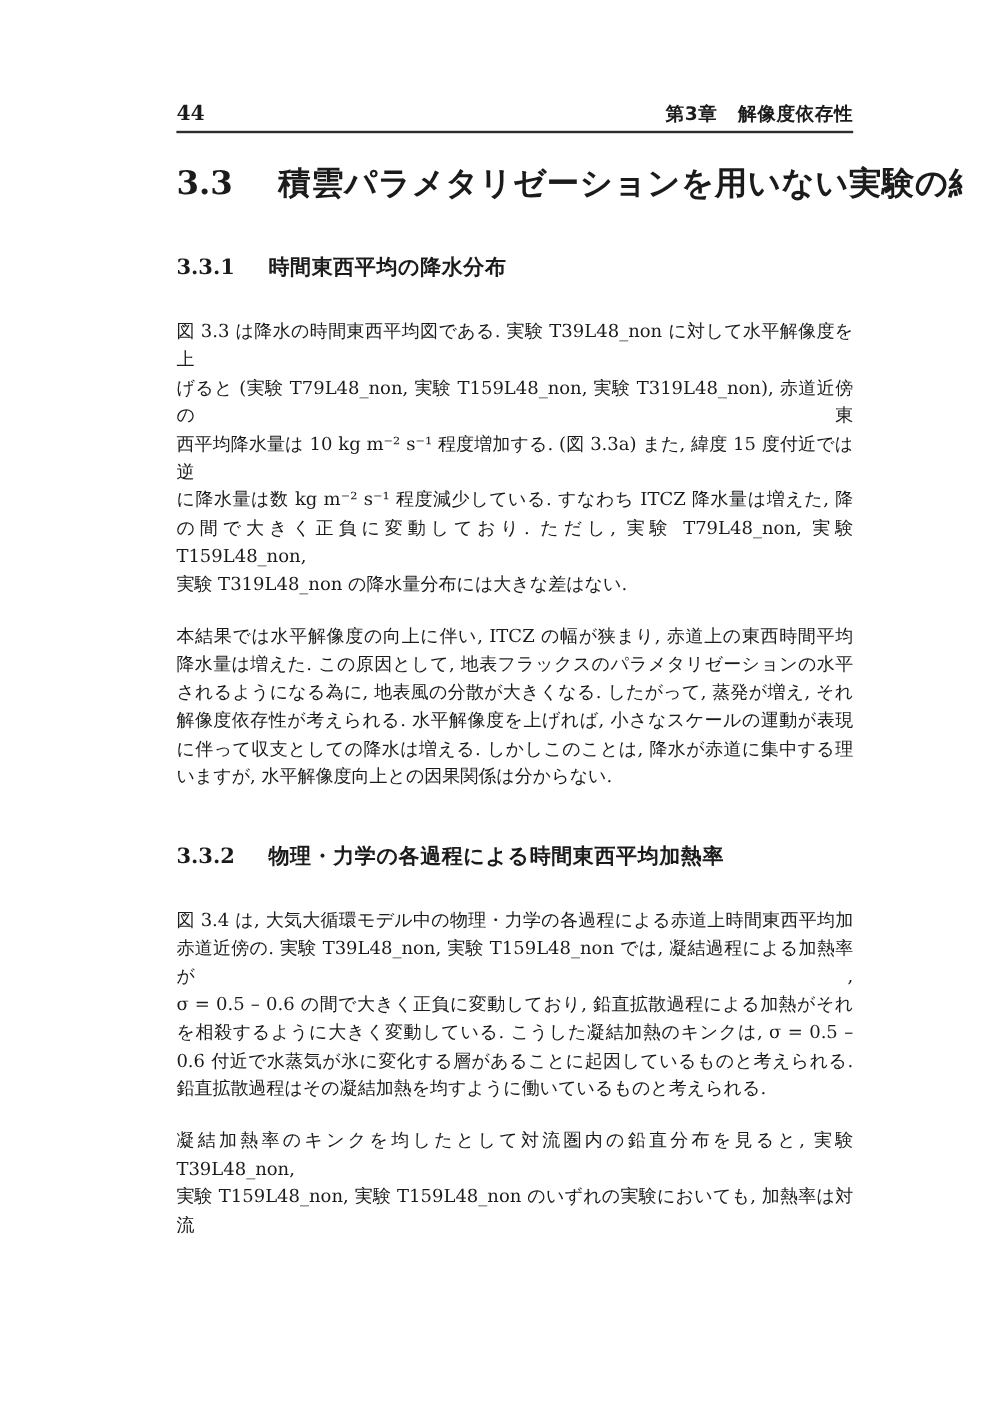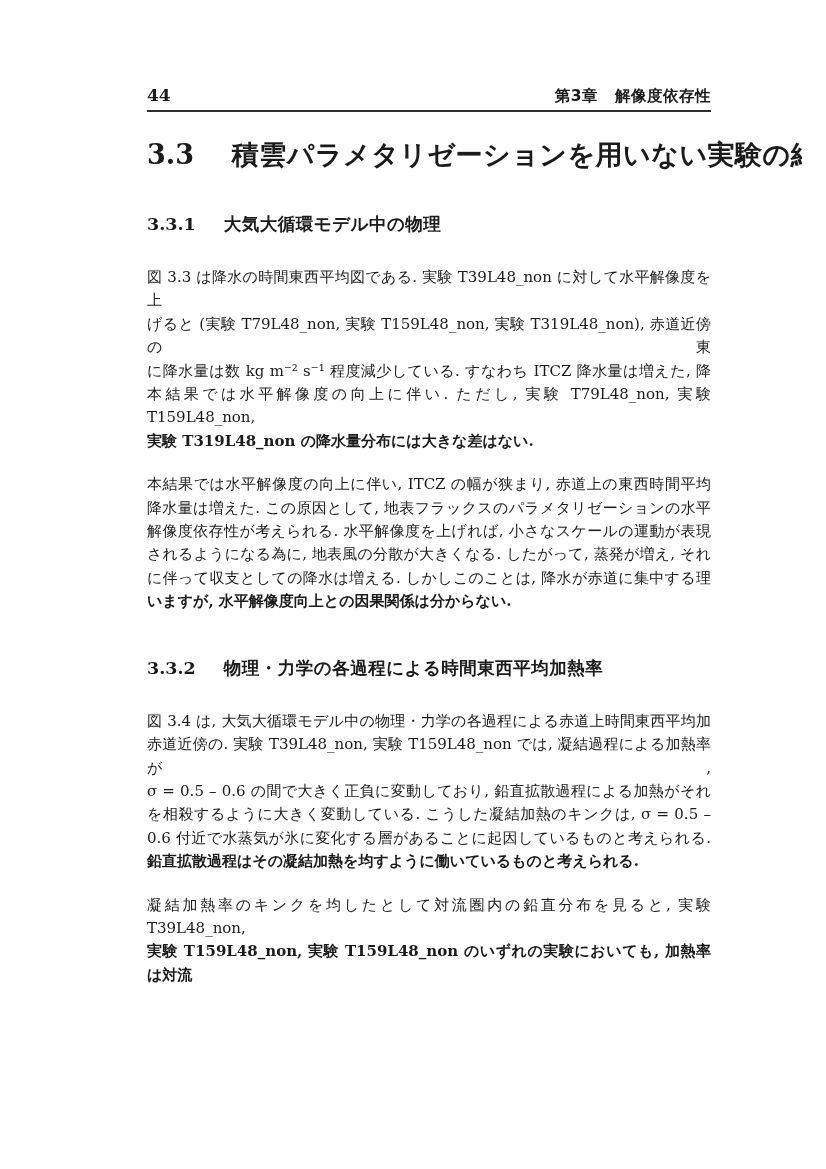--- a/index.html
+++ b/index.html
@@ -85,54 +85,54 @@
   }
   .subsection-heading + .paragraph { margin-top: 0; }
   .line {
     line-height: 23.4px;
     text-align: justify;
     text-align-last: justify;
     text-justify: inter-ideograph;
   }
   .paragraph .line:last-child {
     text-align-last: left;
-    font-weight: bold;
   }
 </style>
 </head>
 <body>
 
 <div class="page">
   <div class="text-column">
 
     <div class="running-header">
       <span class="page-number">44</span>
       <span class="chapter-running">
         <span class="chapter-label">第3章</span><span>解像度依存性</span>
       </span>
     </div>
 
     <div class="section-heading">
       <span class="sec-number">3.3</span><span class="sec-title">積雲パラメタリゼーションを用いない実験の結果</span>
     </div>
 
     <div id="document-content">
-        <div class="subsection-heading"><span class="sub-number">3.3.1</span><span class="sub-title">大気大循環モデル中の物理</span></div>
+        <div class="subsection-heading"><span class="sub-number">3.3.1</span><span class="sub-title">時間東西平均の降水分布</span></div>
         <div class="paragraph">
           <div class="line">図 3.3 は降水の時間東西平均図である. 実験 T39L48_non に対して水平解像度を上</div>
           <div class="line">げると (実験 T79L48_non, 実験 T159L48_non, 実験 T319L48_non), 赤道近傍の東</div>
+          <div class="line">西平均降水量は 10 kg m⁻² s⁻¹ 程度増加する. (図 3.3a) また, 緯度 15 度付近では逆</div>
           <div class="line">に降水量は数 kg m⁻² s⁻¹ 程度減少している. すなわち ITCZ 降水量は増えた, 降</div>
-          <div class="line">本結果では水平解像度の向上に伴い. ただし, 実験 T79L48_non, 実験 T159L48_non,</div>
+          <div class="line">の間で大きく正負に変動しており. ただし, 実験 T79L48_non, 実験 T159L48_non,</div>
           <div class="line">実験 T319L48_non の降水量分布には大きな差はない.</div>
         </div>
         <div class="paragraph">
           <div class="line">本結果では水平解像度の向上に伴い, ITCZ の幅が狭まり, 赤道上の東西時間平均</div>
           <div class="line">降水量は増えた. この原因として, 地表フラックスのパラメタリゼーションの水平</div>
+          <div class="line">されるようになる為に, 地表風の分散が大きくなる. したがって, 蒸発が増え, それ</div>
           <div class="line">解像度依存性が考えられる. 水平解像度を上げれば, 小さなスケールの運動が表現</div>
-          <div class="line">されるようになる為に, 地表風の分散が大きくなる. したがって, 蒸発が増え, それ</div>
           <div class="line">に伴って収支としての降水は増える. しかしこのことは, 降水が赤道に集中する理</div>
           <div class="line">いますが, 水平解像度向上との因果関係は分からない.</div>
         </div>
         <div class="subsection-heading"><span class="sub-number">3.3.2</span><span class="sub-title">物理・力学の各過程による時間東西平均加熱率</span></div>
         <div class="paragraph">
           <div class="line">図 3.4 は, 大気大循環モデル中の物理・力学の各過程による赤道上時間東西平均加</div>
           <div class="line">赤道近傍の. 実験 T39L48_non, 実験 T159L48_non では, 凝結過程による加熱率が,</div>
           <div class="line">σ = 0.5 – 0.6 の間で大きく正負に変動しており, 鉛直拡散過程による加熱がそれ</div>
           <div class="line">を相殺するように大きく変動している. こうした凝結加熱のキンクは, σ = 0.5 –</div>
           <div class="line">0.6 付近で水蒸気が氷に変化する層があることに起因しているものと考えられる.</div>

